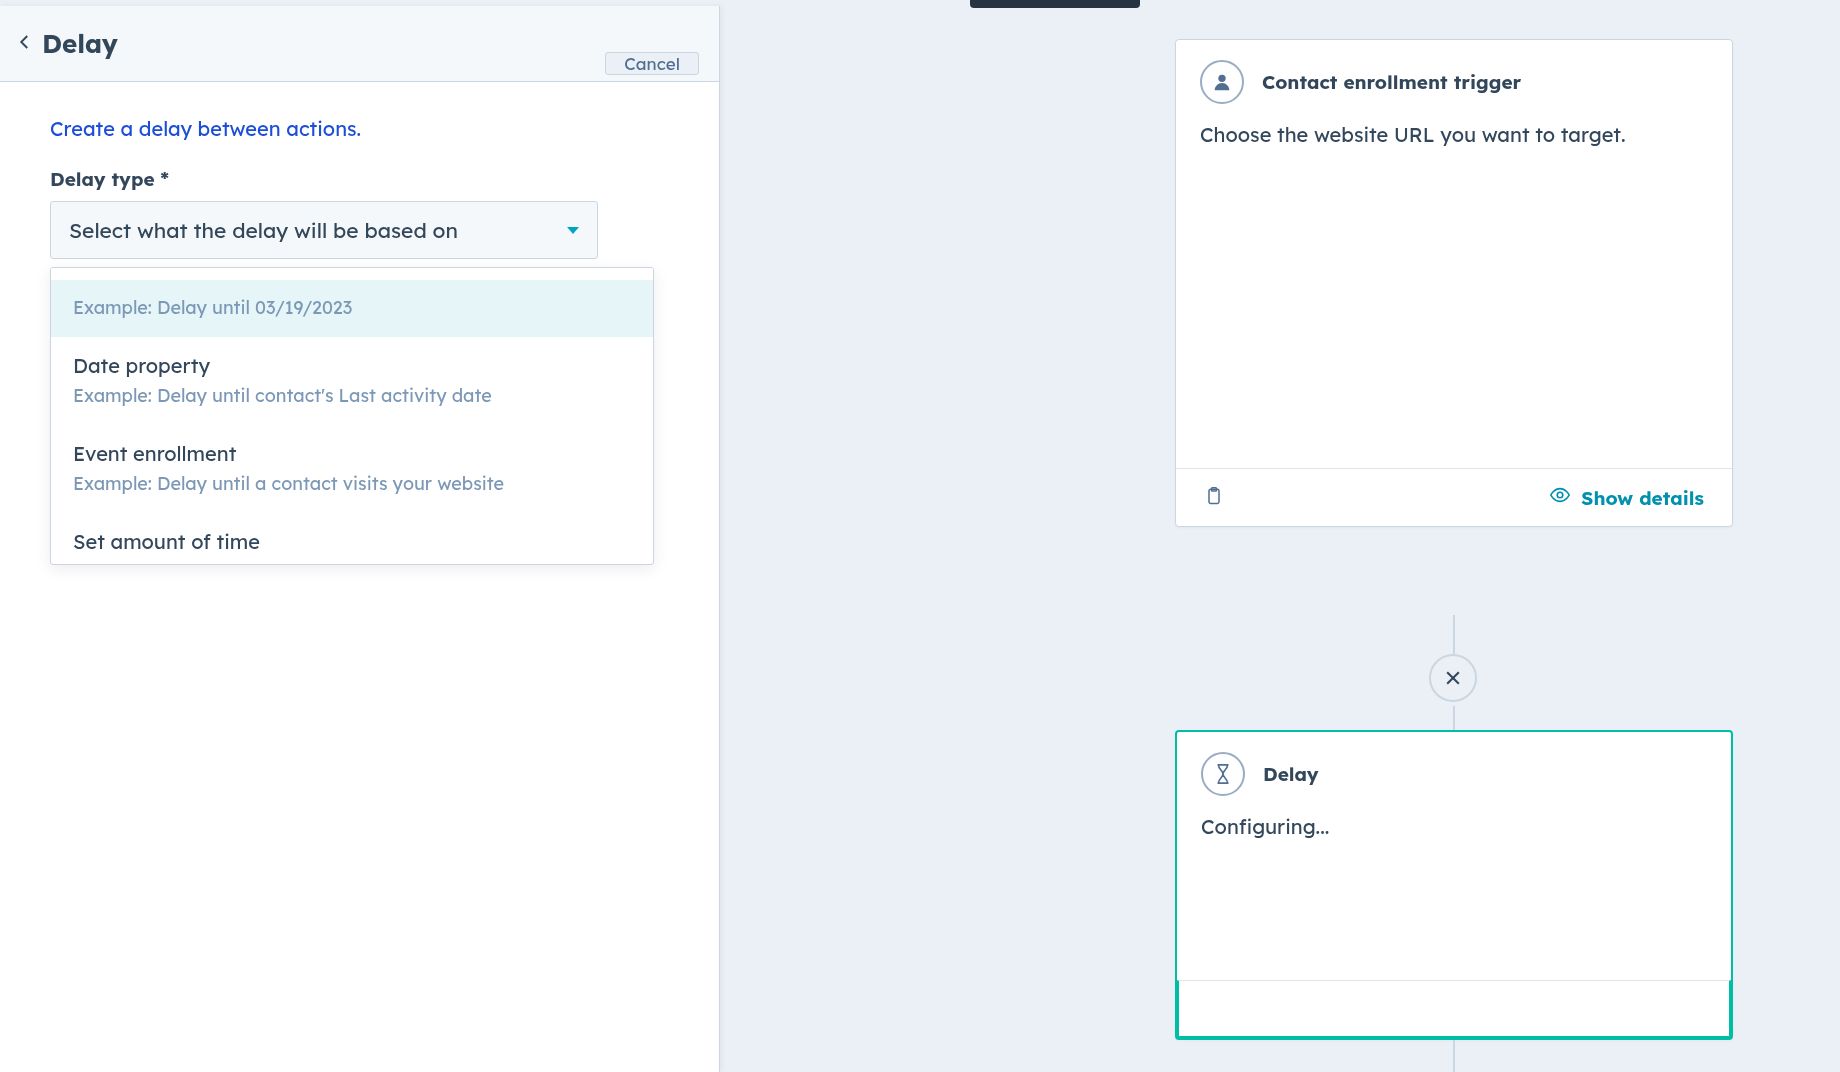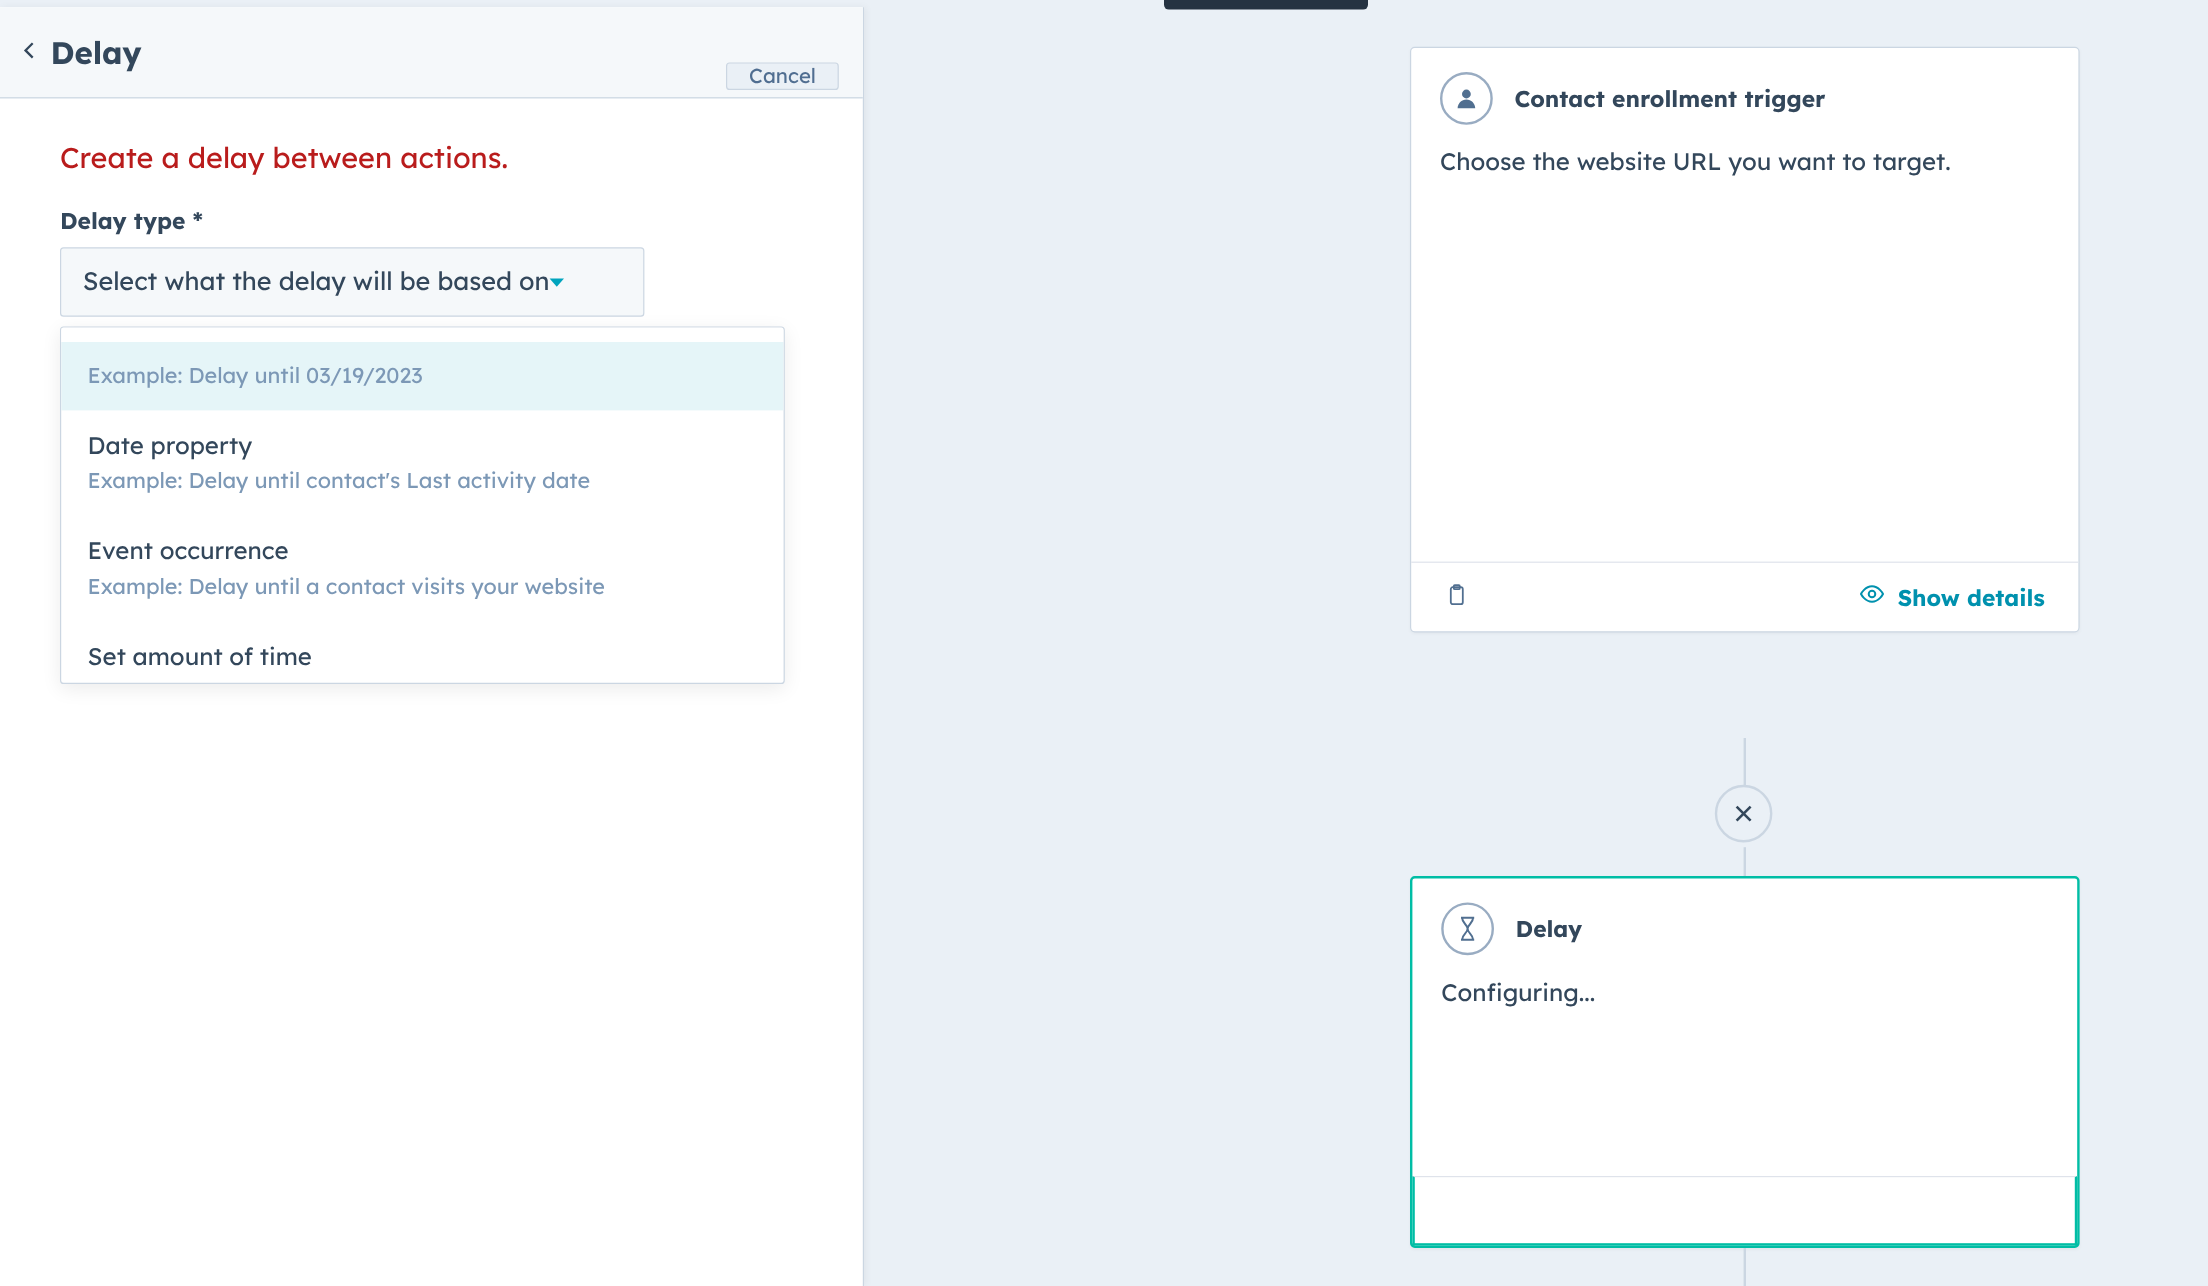--- a/index.html
+++ b/index.html
@@ -21,26 +21,26 @@
   }
   .sidepanel-header .left { display:flex; align-items:center; gap:8px; }
   .back-chevron svg { width:18px; height:18px; stroke:#33475b; stroke-width:2.5; fill:none; }
   .panel-title { font-size:26px; font-weight:700; color:#33475b; }
   .cancel-btn {
     background:#eaf0f6; border:1px solid #cbd6e2; color:#506e91;
     font-size:17px; padding:0 18px; border-radius:3px; cursor:pointer;margin-top:39px;
   }
 
   .sidepanel-body { padding: 34px 50px; }
-  .desc { font-size:24px; color:#b91c1c; margin-bottom:26px; }
+  .desc { font-size:20px; color:#1d4ed8; margin-bottom:26px; }
   .field-label { font-size:19px; font-weight:700; color:#33475b; margin-bottom:10px; }
 
   .select-box {
-    width: 487px; height: 58px; border:1px solid #cbd6e2; border-radius:3px;
-    background:#f5f8fa; display:flex; align-items:center; 
+    width: 548px; height: 58px; border:1px solid #cbd6e2; border-radius:3px;
+    background:#f5f8fa; display:flex; align-items:center; justify-content:space-between;
     padding:0 18px; cursor:pointer;
   }
   .select-box .placeholder { font-size:21px; color:#33475b; }
   .caret-down {
     width:0; height:0; border-left:6px solid transparent; border-right:6px solid transparent;
     border-top:7px solid #00a4bd;
   }
 
   .dropdown {
     width: 604px; margin-top:8px; background:#fff; border:1px solid #cbd6e2;
@@ -122,21 +122,21 @@
     <div class="dropdown">
       <div class="dropdown-gap"></div>
       <div class="option highlight">
         <div class="opt-sub">Example: Delay until 03/19/2023</div>
       </div>
       <div class="option">
         <div class="opt-title">Date property</div>
         <div class="opt-sub">Example: Delay until contact's Last activity date</div>
       </div>
       <div class="option">
-        <div class="opt-title">Event occurrence</div>
+        <div class="opt-title">Event enrollment</div>
         <div class="opt-sub">Example: Delay until a contact visits your website</div>
       </div>
       <div class="option last">
         <div class="opt-title">Set amount of time</div>
       </div>
     </div>
   </div>
 </div>
 
 <div class="canvas">

